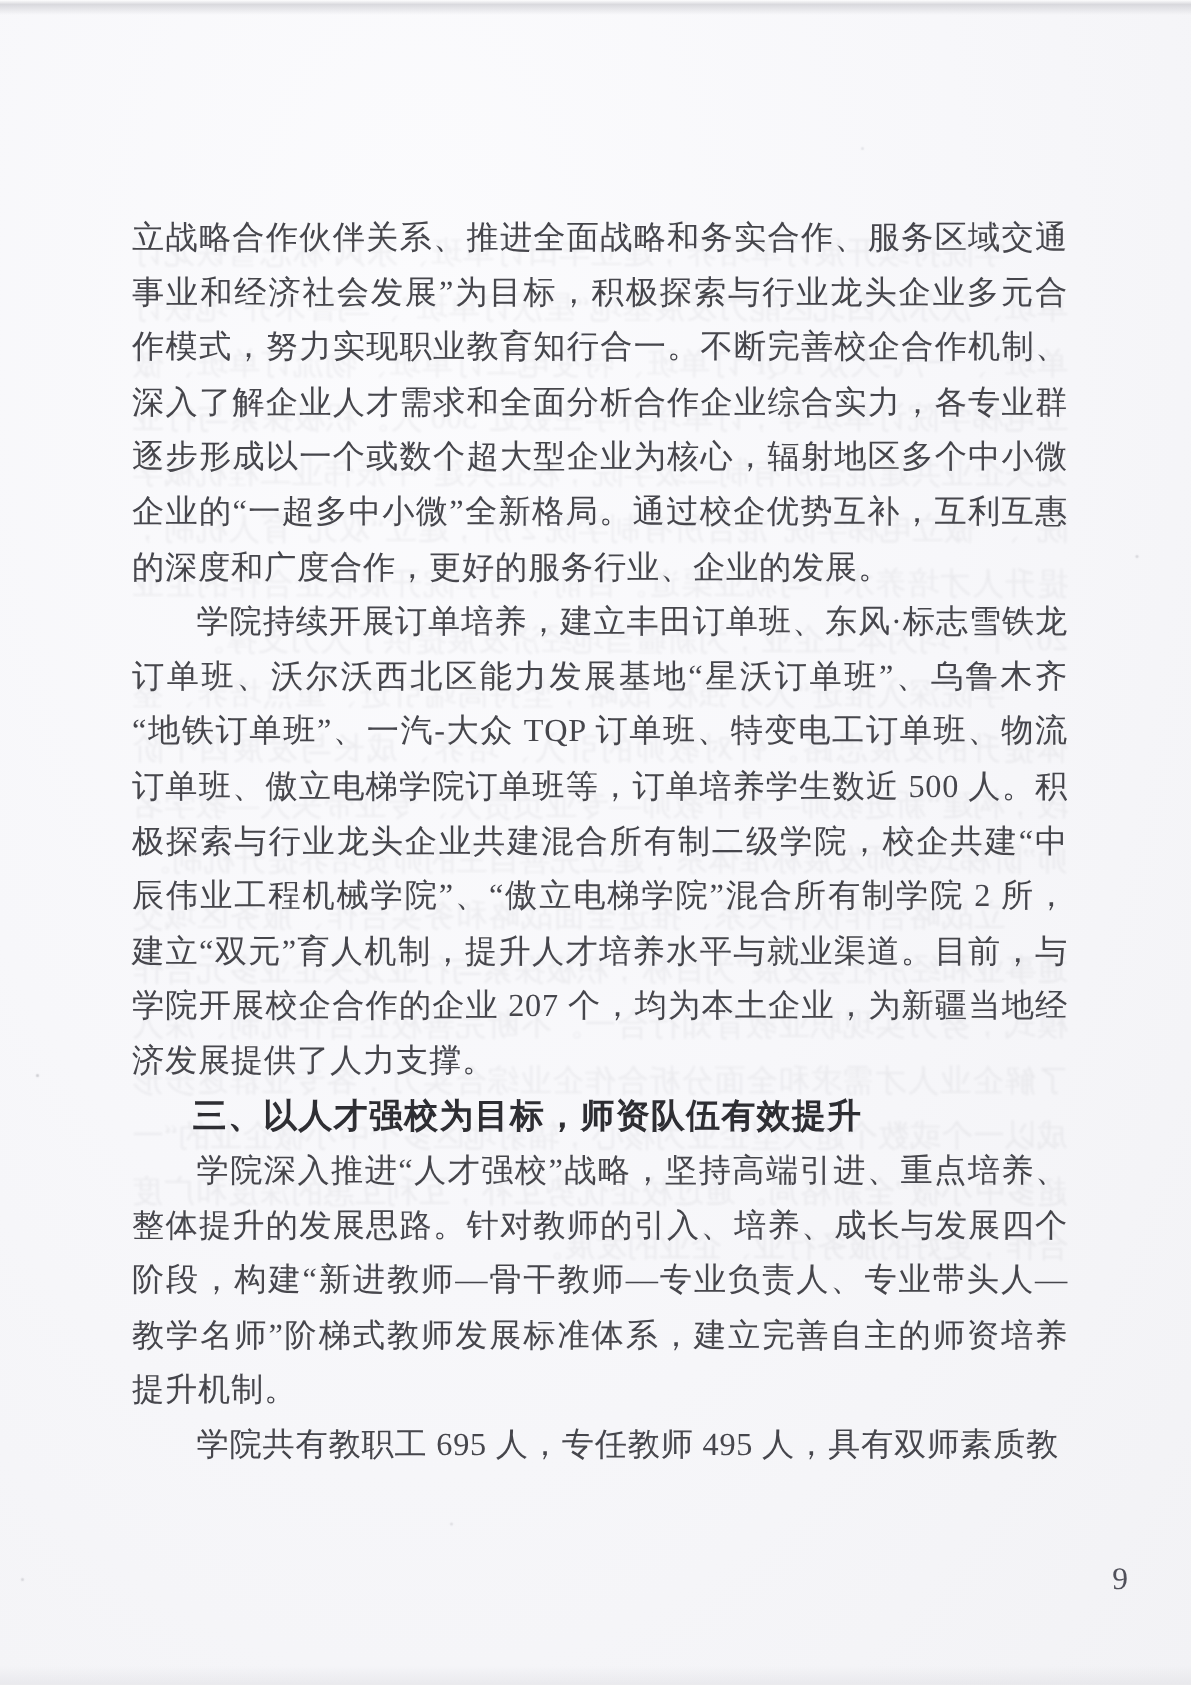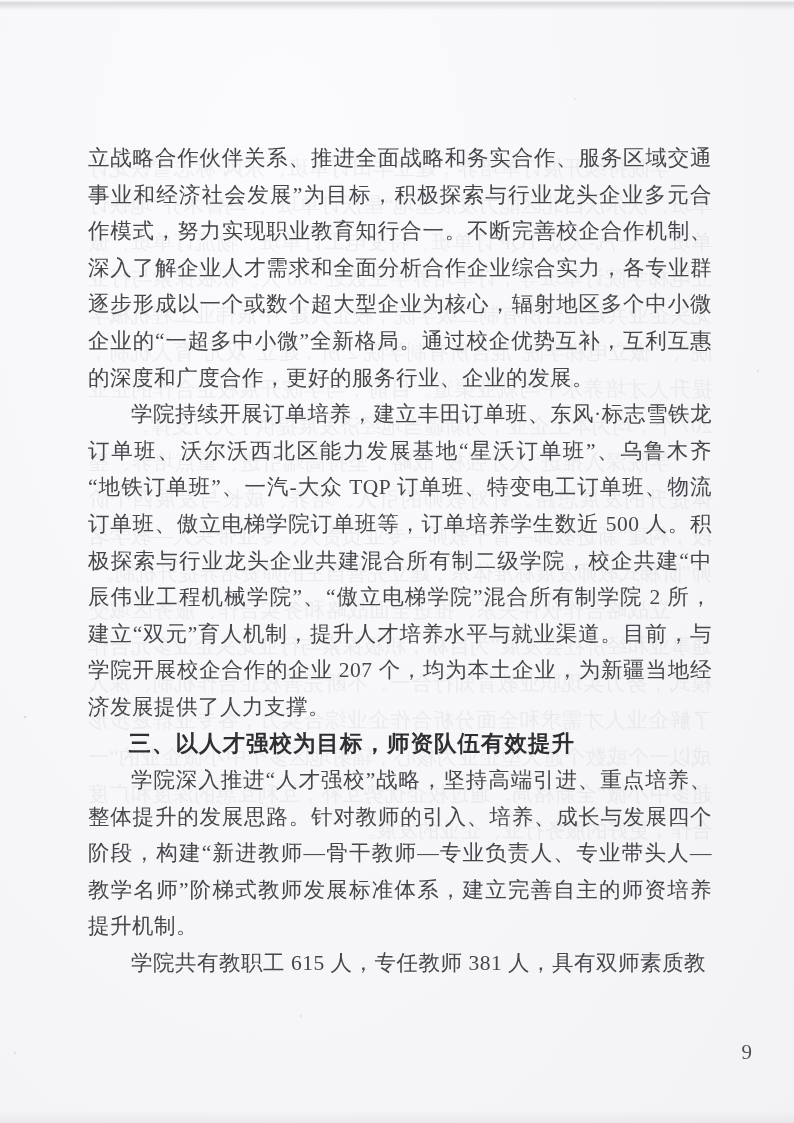--- a/index.html
+++ b/index.html
@@ -111,21 +111,21 @@
     <p>学院持续开展订单培养，建立丰田订单班、东风·标志雪铁龙订单班、沃尔沃西北区能力发展基地“星沃订单班”、乌鲁木齐“地铁订单班”、一汽-大众 TQP 订单班、特变电工订单班、物流订单班、傲立电梯学院订单班等，订单培养学生数近 500 人。积极探索与行业龙头企业共建混合所有制二级学院，校企共建“中辰伟业工程机械学院”、“傲立电梯学院”混合所有制学院 2 所，建立“双元”育人机制，提升人才培养水平与就业渠道。目前，与学院开展校企合作的企业 207 个，均为本土企业，为新疆当地经济发展提供了人力支撑。</p>
     <p>学院深入推进“人才强校”战略，坚持高端引进、重点培养、整体提升的发展思路。针对教师的引入、培养、成长与发展四个阶段，构建“新进教师—骨干教师—专业负责人、专业带头人—教学名师”阶梯式教师发展标准体系，建立完善自主的师资培养提升机制。</p>
     <p>立战略合作伙伴关系、推进全面战略和务实合作、服务区域交通事业和经济社会发展”为目标，积极探索与行业龙头企业多元合作模式，努力实现职业教育知行合一。不断完善校企合作机制、深入了解企业人才需求和全面分析合作企业综合实力，各专业群逐步形成以一个或数个超大型企业为核心，辐射地区多个中小微企业的“一超多中小微”全新格局。通过校企优势互补，互利互惠的深度和广度合作，更好的服务行业、企业的发展。</p>
   </div>
 
   <div class="content">
     <p class="noindent">立战略合作伙伴关系、推进全面战略和务实合作、服务区域交通事业和经济社会发展”为目标，积极探索与行业龙头企业多元合作模式，努力实现职业教育知行合一。不断完善校企合作机制、深入了解企业人才需求和全面分析合作企业综合实力，各专业群逐步形成以一个或数个超大型企业为核心，辐射地区多个中小微企业的“一超多中小微”全新格局。通过校企优势互补，互利互惠的深度和广度合作，更好的服务行业、企业的发展。</p>
     <p>学院持续开展订单培养，建立丰田订单班、东风·标志雪铁龙订单班、沃尔沃西北区能力发展基地“星沃订单班”、乌鲁木齐“地铁订单班”、一汽-大众 TQP 订单班、特变电工订单班、物流订单班、傲立电梯学院订单班等，订单培养学生数近 500 人。积极探索与行业龙头企业共建混合所有制二级学院，校企共建“中辰伟业工程机械学院”、“傲立电梯学院”混合所有制学院 2 所，建立“双元”育人机制，提升人才培养水平与就业渠道。目前，与学院开展校企合作的企业 207 个，均为本土企业，为新疆当地经济发展提供了人力支撑。</p>
     <h2 class="heading">三、以人才强校为目标，师资队伍有效提升</h2>
     <p>学院深入推进“人才强校”战略，坚持高端引进、重点培养、整体提升的发展思路。针对教师的引入、培养、成长与发展四个阶段，构建“新进教师—骨干教师—专业负责人、专业带头人—教学名师”阶梯式教师发展标准体系，建立完善自主的师资培养提升机制。</p>
-    <p>学院共有教职工 615 人，专任教师 381 人，具有双师素质教</p>
+    <p>学院共有教职工 695 人，专任教师 495 人，具有双师素质教</p>
   </div>
 
   <div class="page-number">9</div>
 
   <div class="speckles"></div>
 
   <div class="scan-edge-bottom"></div>
 
 </div>
 

